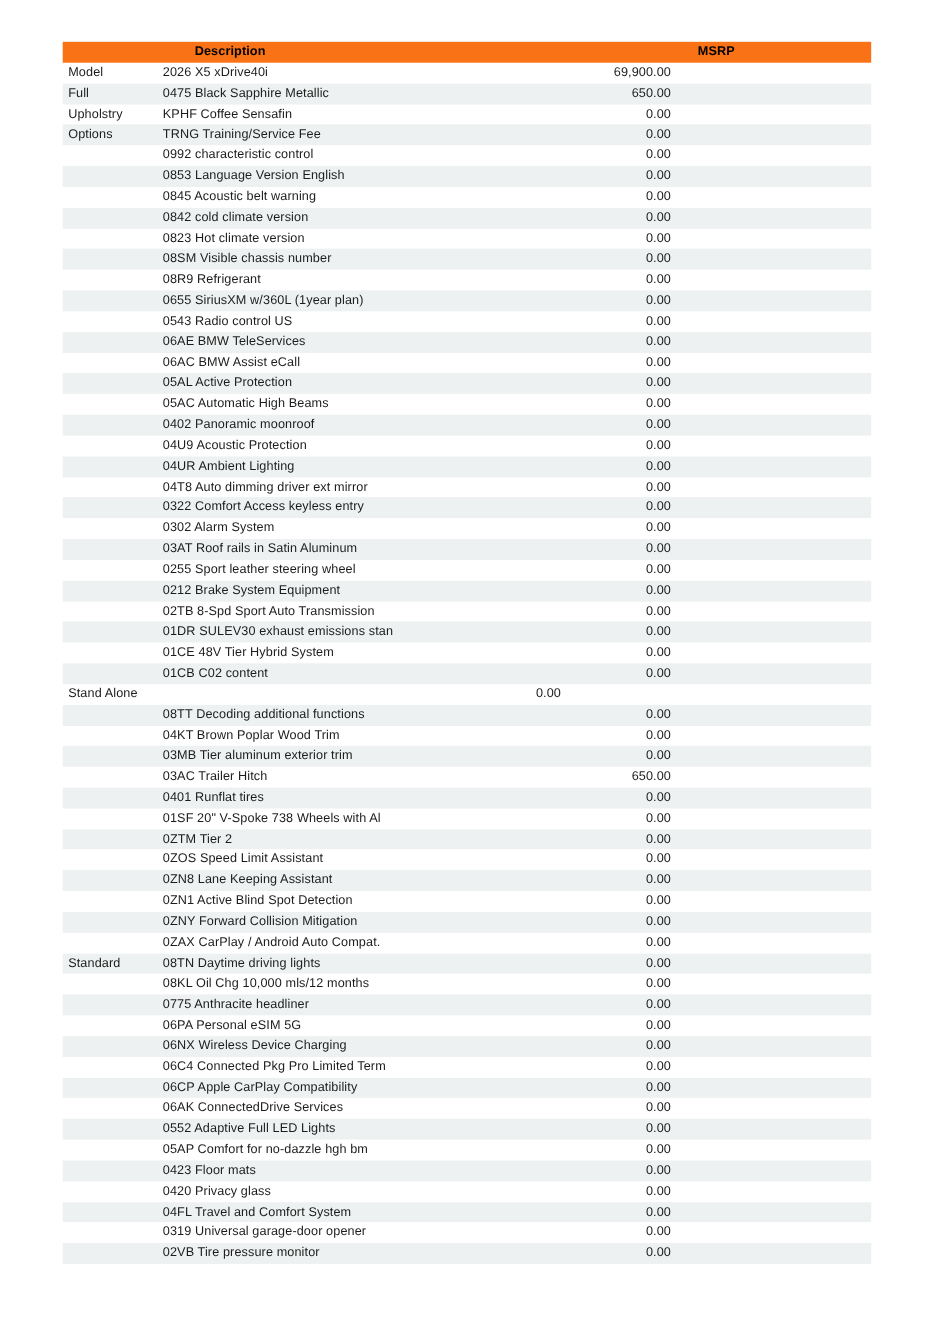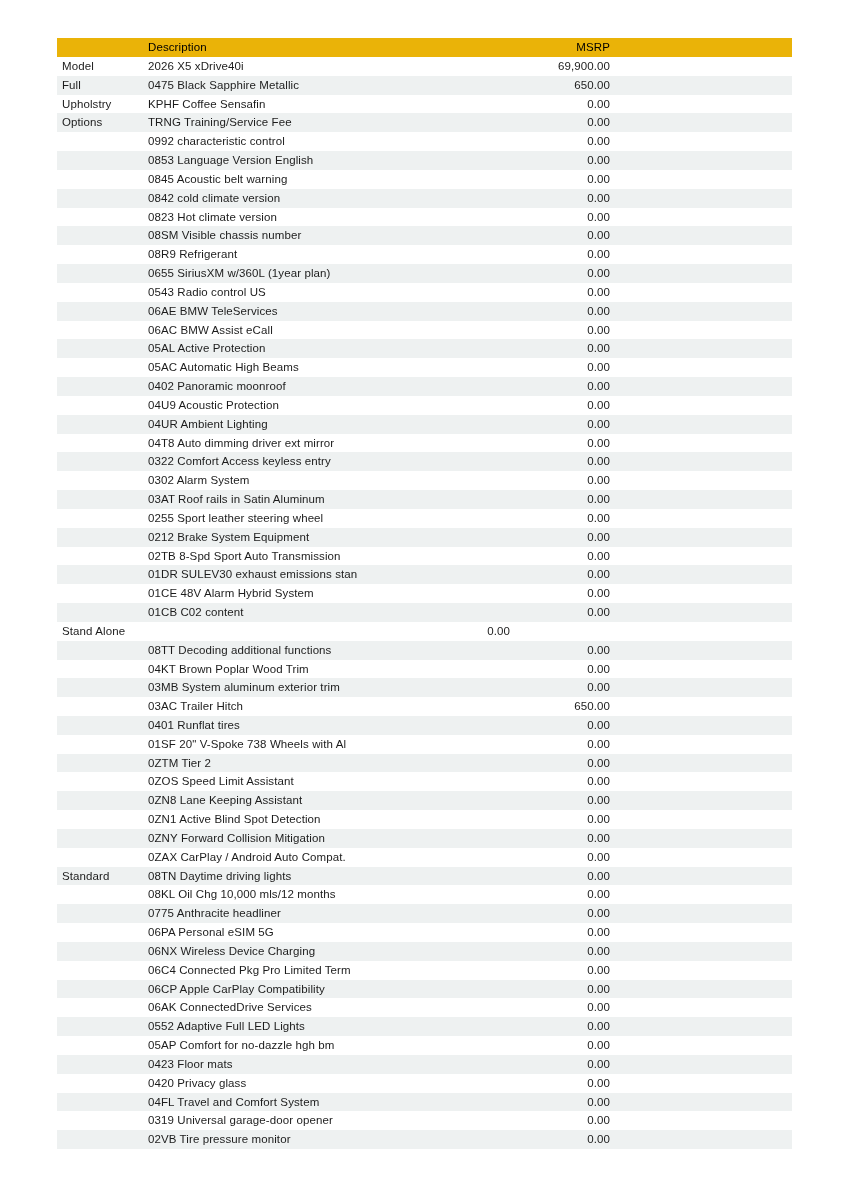--- a/index.html
+++ b/index.html
@@ -24,23 +24,24 @@
   .trow {
     display: grid;
     grid-template-columns: 91px 362px 100px 1fr;
     height: 18.83px;
     align-items: center;
     font-size: 11.5px;
     letter-spacing: 0.1px;
   }
   .trow.header {
     height: 19px;
-    font-weight: normal;
+    font-weight: bold;
     color: #000000;
-    background: #eab308;
+    background: #f97316;
+    gap: 29px;
   }
   #tbody .trow:nth-child(even) {
     background: var(--stripe, #eef1f1);
   }
   .cell {
     white-space: nowrap;
     overflow: hidden;
     line-height: 18.83px;
   }
   .cell.cat {
@@ -224,21 +225,21 @@
         <div class="cell filler"></div>
       </div>
       <div class="trow">
         <div class="cell cat"></div>
         <div class="cell desc">01DR SULEV30 exhaust emissions stan</div>
         <div class="cell msrp">0.00</div>
         <div class="cell filler"></div>
       </div>
       <div class="trow">
         <div class="cell cat"></div>
-        <div class="cell desc">01CE 48V Alarm Hybrid System</div>
+        <div class="cell desc">01CE 48V Tier Hybrid System</div>
         <div class="cell msrp">0.00</div>
         <div class="cell filler"></div>
       </div>
       <div class="trow">
         <div class="cell cat"></div>
         <div class="cell desc">01CB C02 content</div>
         <div class="cell msrp">0.00</div>
         <div class="cell filler"></div>
       </div>
       <div class="trow">
@@ -253,21 +254,21 @@
         <div class="cell filler"></div>
       </div>
       <div class="trow">
         <div class="cell cat"></div>
         <div class="cell desc">04KT Brown Poplar Wood Trim</div>
         <div class="cell msrp">0.00</div>
         <div class="cell filler"></div>
       </div>
       <div class="trow">
         <div class="cell cat"></div>
-        <div class="cell desc">03MB System aluminum exterior trim</div>
+        <div class="cell desc">03MB Tier aluminum exterior trim</div>
         <div class="cell msrp">0.00</div>
         <div class="cell filler"></div>
       </div>
       <div class="trow">
         <div class="cell cat"></div>
         <div class="cell desc">03AC Trailer Hitch</div>
         <div class="cell msrp">650.00</div>
         <div class="cell filler"></div>
       </div>
       <div class="trow">

